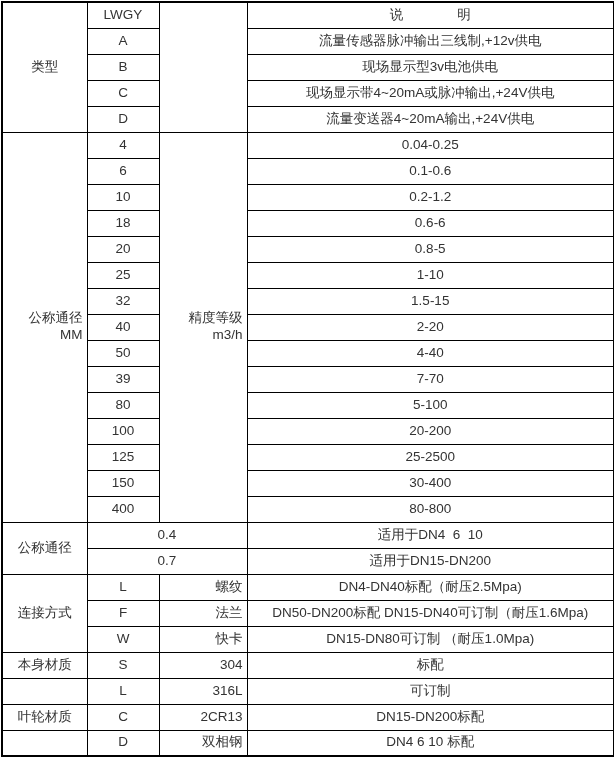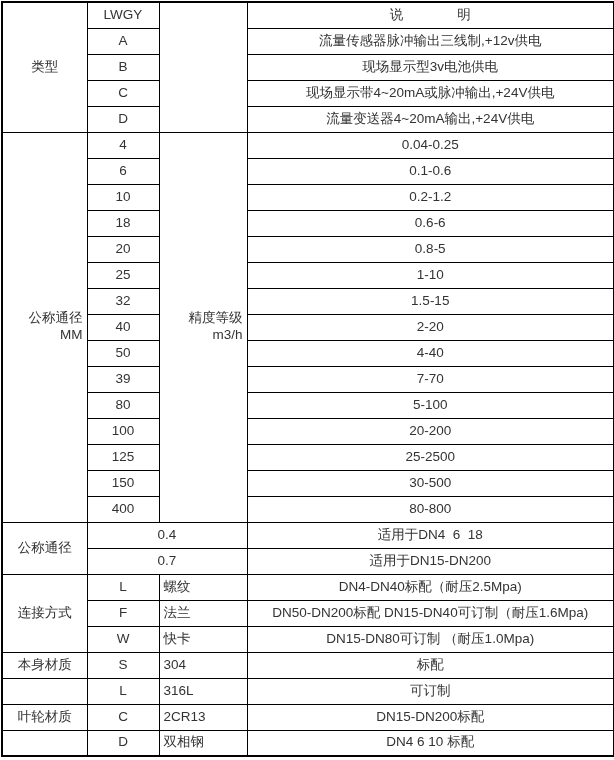--- a/index.html
+++ b/index.html
@@ -30,21 +30,21 @@
     border: 1px solid #000000;
     font-size: 13.5px;
     line-height: 1.25;
     color: #333333;
     padding: 1px 4px;
     overflow: hidden;
     vertical-align: middle;
   }
   table.spec tr { height: 26px; }
   td.center { text-align: center; padding: 1px 2px; }
-  td.left   { text-align: left; }
+  td.left   { text-align: right; }
   td.desc   { text-align: center; white-space: pre-wrap; }
   .stack div { text-align: right; }
 </style>
 </head>
 <body>
 
 <div class="wrap">
 <table class="spec">
   <colgroup>
     <col style="width:85px">
@@ -132,31 +132,31 @@
   <tr>
           <td class="center">100</td>
           <td class="desc">20-200</td>
         </tr>
   <tr>
           <td class="center">125</td>
           <td class="desc">25-2500</td>
         </tr>
   <tr>
           <td class="center">150</td>
-          <td class="desc">30-500</td>
+          <td class="desc">30-400</td>
         </tr>
   <tr>
           <td class="center">400</td>
           <td class="desc">80-800</td>
         </tr>
 
   <tr>
     <td rowspan="2" class="center">公称通径</td>
     <td colspan="2" class="center">0.4</td>
-    <td class="desc">适用于DN4  6  18</td>
+    <td class="desc">适用于DN4  6  10</td>
   </tr>
   <tr>
     <td colspan="2" class="center">0.7</td>
     <td class="desc">适用于DN15-DN200</td>
   </tr>
 
   <tr>
     <td rowspan="3" class="center">连接方式</td>
     <td class="center">L</td>
     <td class="left">螺纹</td>

